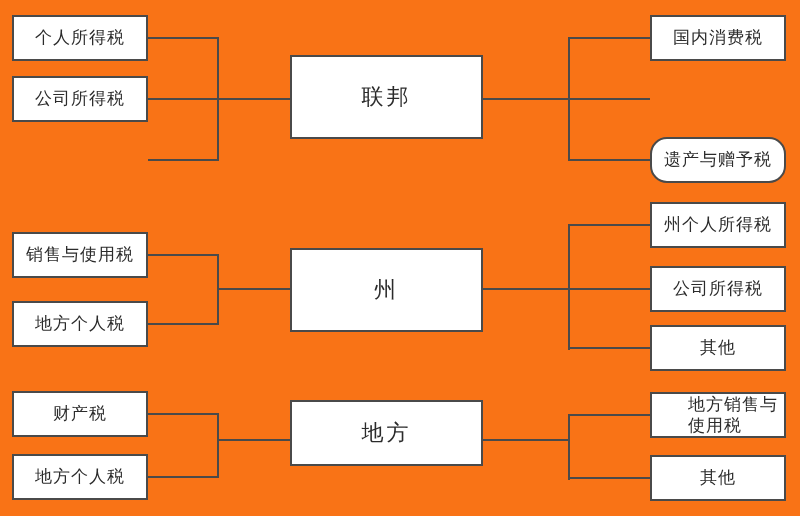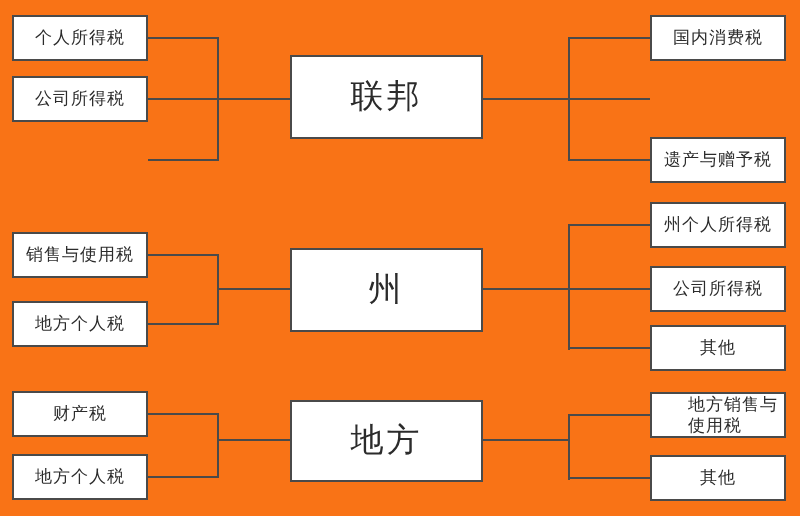--- a/index.html
+++ b/index.html
@@ -28,21 +28,21 @@
     font-size: 17px;
     line-height: 1.25;
     letter-spacing: 1px;
   }
   .node-side {
     width: 136px;
     height: 46px;
   }
   .node-center {
     width: 193px;
-    font-size: 33px;
+    font-size: 22px;
     letter-spacing: 3px;
   }
   .node-wrap {
     justify-content: flex-start;
     text-align: left;
     padding-left: 16px;
   }
   .node-wrap .label {
     display: block;
     width: 92px;
@@ -67,21 +67,21 @@
     <span class="label">公司所得税</span>
   </div>
 
   <div class="node node-center" style="left:290px; top:55px; height:84px;">
     <span class="label">联邦</span>
   </div>
 
   <div class="node node-side" style="left:650px; top:15px;">
     <span class="label">国内消费税</span>
   </div>
-  <div class="node node-side" style="left:650px; top:137px;">
+  <div class="node node-side" style="left:650px; top:137px;border-radius:17px;">
     <span class="label">遗产与赠予税</span>
   </div>
 
   <div class="hline" style="left:148px; top:37px;  width:70px;"></div>
   <div class="hline" style="left:148px; top:98px;  width:142px;"></div>
   <div class="hline" style="left:148px; top:159px; width:70px;"></div>
   <div class="vline" style="left:217px; top:37px;  height:124px;"></div>
   <div class="hline" style="left:483px; top:98px;  width:167px;"></div>
   <div class="vline" style="left:568px; top:37px;  height:124px;"></div>
   <div class="hline" style="left:570px; top:37px;  width:80px;"></div>
@@ -117,21 +117,21 @@
   <div class="hline" style="left:570px; top:224px; width:80px;"></div>
   <div class="hline" style="left:570px; top:347px; width:80px;"></div>
 
   <div class="node node-side" style="left:12px; top:391px;">
     <span class="label">财产税</span>
   </div>
   <div class="node node-side" style="left:12px; top:454px;">
     <span class="label">地方个人税</span>
   </div>
 
-  <div class="node node-center" style="left:290px; top:400px; height:82px;">
+  <div class="node node-center" style="left:290px; top:400px; height:66px;">
     <span class="label">地方</span>
   </div>
 
   <div class="node node-side node-wrap" style="left:650px; top:392px;padding-left:36px;">
     <span class="label">地方销售与使用税</span>
   </div>
   <div class="node node-side" style="left:650px; top:455px;">
     <span class="label">其他</span>
   </div>
 

